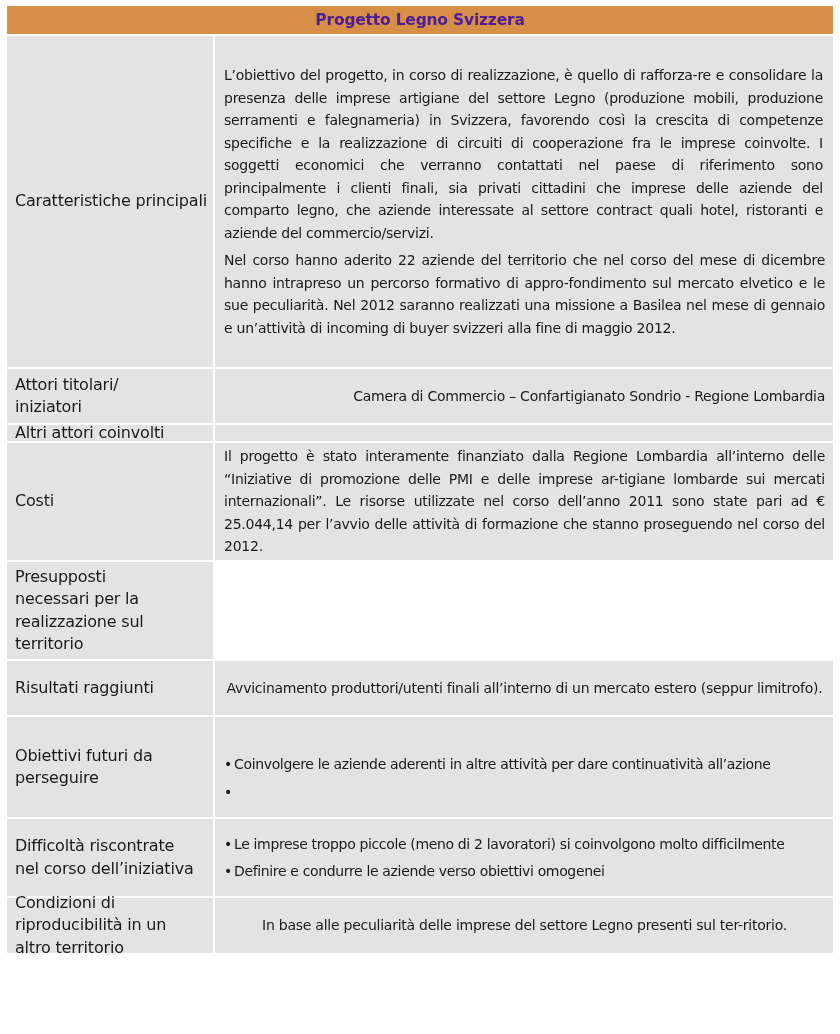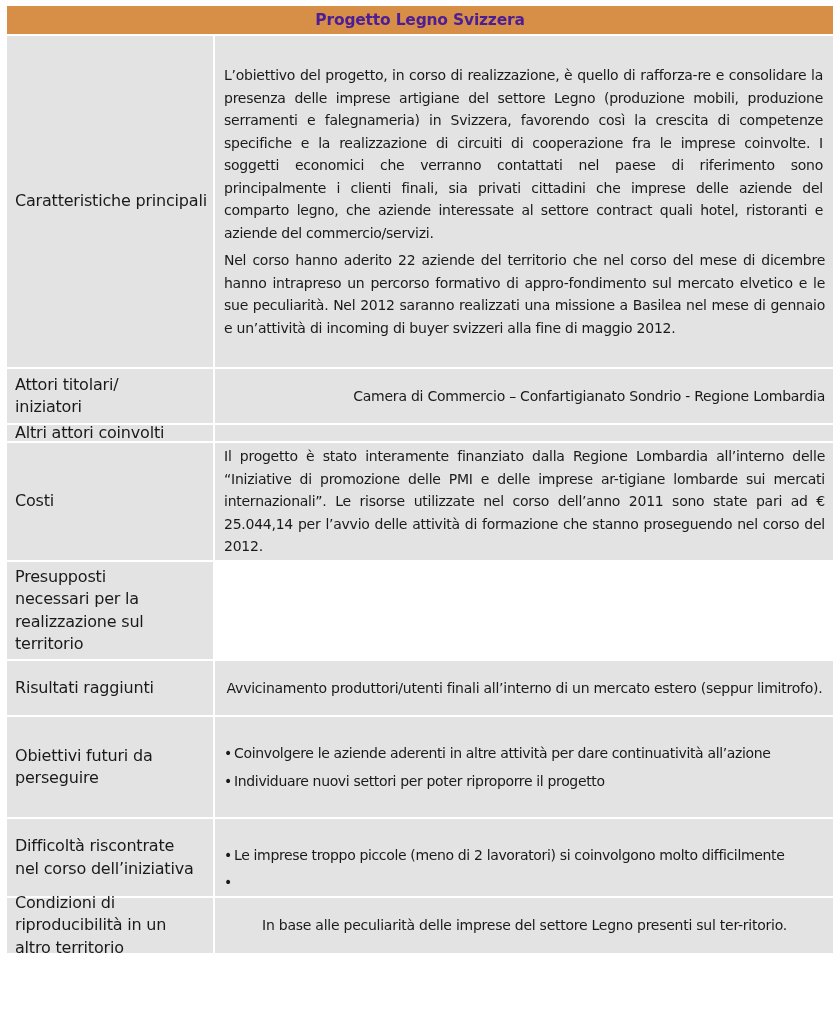--- a/index.html
+++ b/index.html
@@ -76,31 +76,31 @@
       <p class="para" style="text-align:center">Avvicinamento produttori/utenti finali all’interno di un mercato estero (seppur limitrofo).</p>
     </div>
   </div>
 
   <div class="row" style="height:100px">
     <div class="lbl">
         <span style="display:block;width:150px">Obiettivi futuri da perseguire</span>
       </div>
     <div class="val">
       <p class="bl"><span class="dot">•</span><span>Coinvolgere le aziende aderenti in altre attività per dare continuatività all’azione</span></p>
-      <p class="bl"><span class="dot">•</span><span>Individuare nuovi settori per poter riproporre il progetto</span></p>
+      <p class="bl"><span class="dot">•</span></p>
     </div>
   </div>
 
   <div class="row" style="height:77px">
     <div class="lbl">
         <span style="display:block;width:180px">Difficoltà riscontrate nel corso dell’iniziativa</span>
       </div>
     <div class="val">
       <p class="bl"><span class="dot">•</span><span>Le imprese troppo piccole (meno di 2 lavoratori) si coinvolgono molto difficilmente</span></p>
-      <p class="bl"><span class="dot">•</span></p>
+      <p class="bl"><span class="dot">•</span><span>Definire e condurre le aziende verso obiettivi omogenei</span></p>
     </div>
   </div>
 
   <div class="row" style="height:55px">
     <div class="lbl">
         <span style="display:block;width:185px">Condizioni di riproducibilità in un altro territorio</span>
       </div>
     <div class="val">
       <p class="para" style="text-align:center">In base alle peculiarità delle imprese del settore Legno presenti sul ter-ritorio.</p>
     </div>

